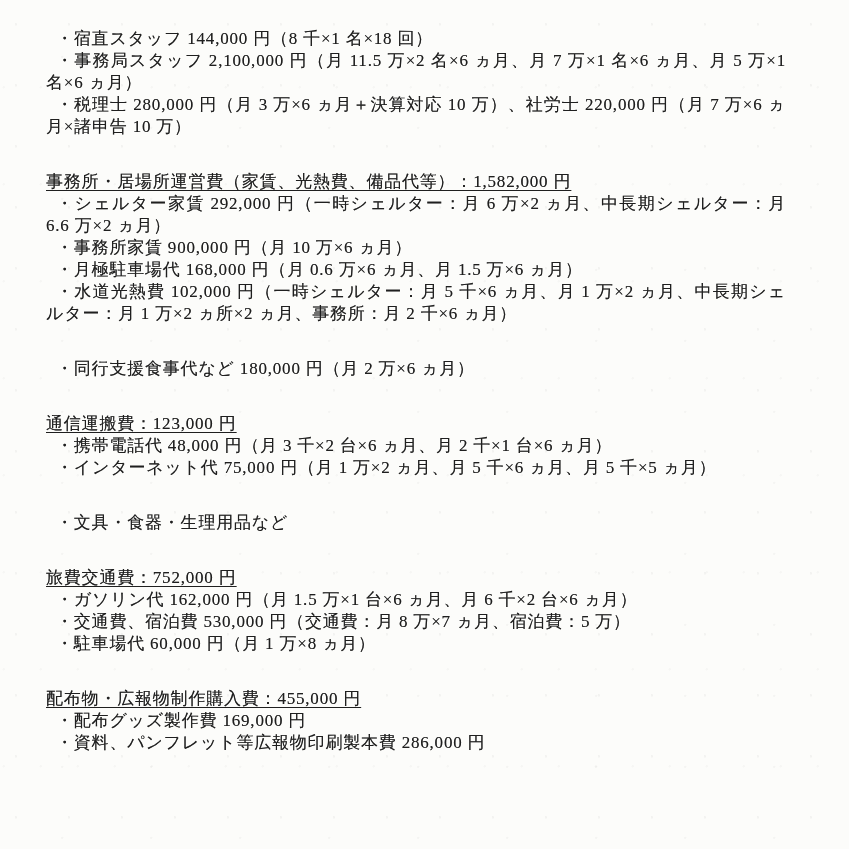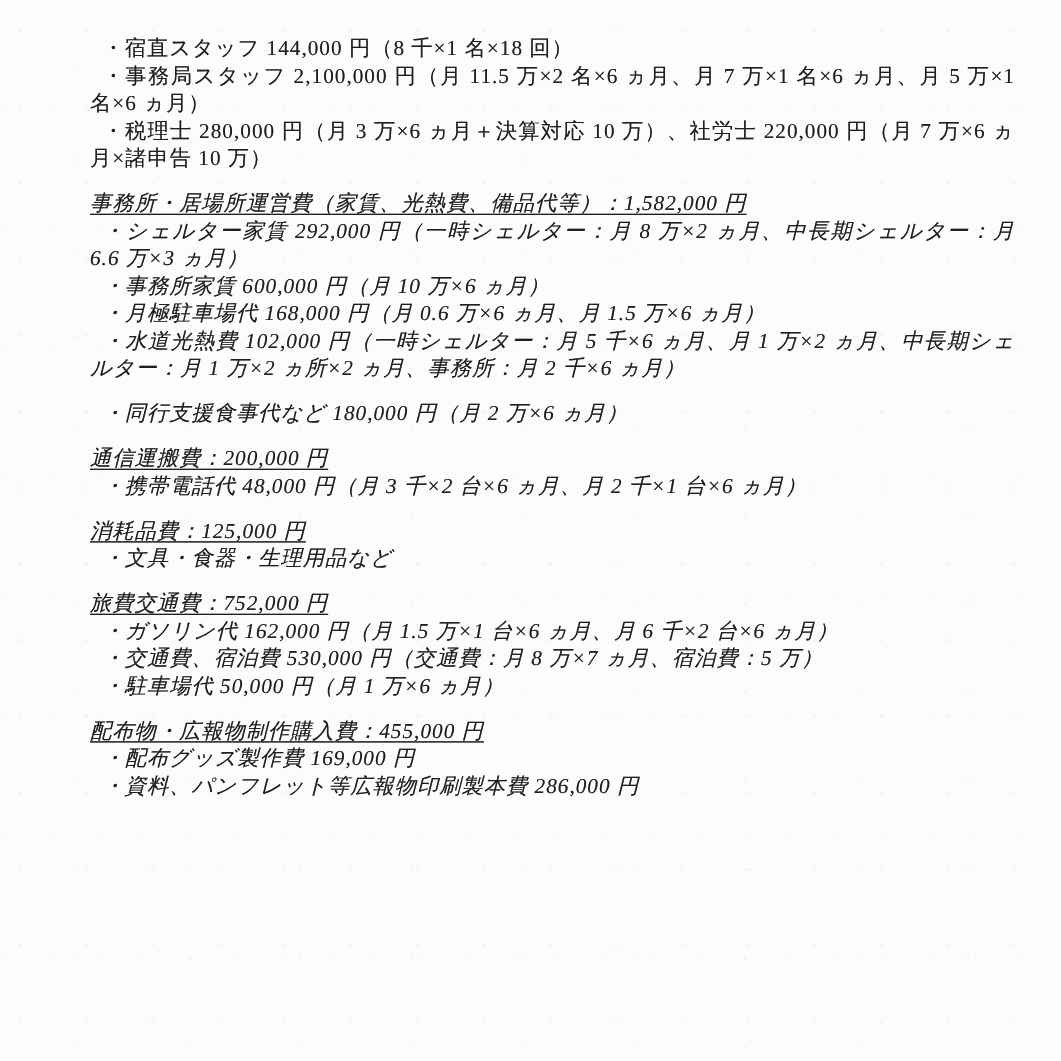--- a/index.html
+++ b/index.html
@@ -21,29 +21,28 @@
     inset: 0;
     background-image:
       radial-gradient(circle at 30% 40%, rgba(60,60,60,0.05) 1px, transparent 1.4px),
       radial-gradient(circle at 70% 80%, rgba(60,60,60,0.04) 1px, transparent 1.4px),
       radial-gradient(circle at 10% 90%, rgba(60,60,60,0.03) 1px, transparent 1.4px);
     background-size: 53px 61px, 89px 71px, 37px 97px;
   }
   .content {
     position: absolute;
     top: 28px;
-    left: 72px;
+    left: 46px;
     width: 740px;
   }
   .section {
     margin: 0;
   }
   .section + .section {
-    margin-top: 14px;
-    font-style: italic;
+    margin-top: 33px;
   }
   .heading {
     font-size: 17px;
     line-height: 22px;
     letter-spacing: 0.8px;
     text-decoration: underline;
     text-underline-offset: 3px;
     text-decoration-thickness: 1.2px;
     font-weight: 500;
   }
@@ -66,40 +65,40 @@
 
 <div class="content">
 
 <div class="section">
       <div class="item">・宿直スタッフ 144,000 円（8 千×1 名×18 回）</div>
       <div class="item">・事務局スタッフ 2,100,000 円（月 11.5 万×2 名×6 ヵ月、月 7 万×1 名×6 ヵ月、月 5 万×1 名×6 ヵ月）</div>
       <div class="item">・税理士 280,000 円（月 3 万×6 ヵ月＋決算対応 10 万）、社労士 220,000 円（月 7 万×6 ヵ月×諸申告 10 万）</div>
     </div>
     <div class="section">
       <div class="heading">事務所・居場所運営費（家賃、光熱費、備品代等）：1,582,000 円</div>
-      <div class="item">・シェルター家賃 292,000 円（一時シェルター：月 8 万×2 ヵ月、中長期シェルター：月 6.6 万×3 ヵ月）</div>
-      <div class="item">・事務所家賃 600,000 円（月 10 万×6 ヵ月）</div>
+      <div class="item">・シェルター家賃 292,000 円（一時シェルター：月 6 万×2 ヵ月、中長期シェルター：月 6.6 万×2 ヵ月）</div>
+      <div class="item">・事務所家賃 900,000 円（月 10 万×6 ヵ月）</div>
       <div class="item">・月極駐車場代 168,000 円（月 0.6 万×6 ヵ月、月 1.5 万×6 ヵ月）</div>
       <div class="item">・水道光熱費 102,000 円（一時シェルター：月 5 千×6 ヵ月、月 1 万×2 ヵ月、中長期シェルター：月 1 万×2 ヵ所×2 ヵ月、事務所：月 2 千×6 ヵ月）</div>
     </div>
     <div class="section">
       <div class="item">・同行支援食事代など 180,000 円（月 2 万×6 ヵ月）</div>
     </div>
     <div class="section">
-      <div class="heading">通信運搬費：200,000 円</div>
+      <div class="heading">通信運搬費：123,000 円</div>
       <div class="item">・携帯電話代 48,000 円（月 3 千×2 台×6 ヵ月、月 2 千×1 台×6 ヵ月）</div>
+      <div class="item">・インターネット代 75,000 円（月 1 万×2 ヵ月、月 5 千×6 ヵ月、月 5 千×5 ヵ月）</div>
     </div>
     <div class="section">
-      <div class="heading">消耗品費：125,000 円</div>
       <div class="item">・文具・食器・生理用品など</div>
     </div>
     <div class="section">
       <div class="heading">旅費交通費：752,000 円</div>
       <div class="item">・ガソリン代 162,000 円（月 1.5 万×1 台×6 ヵ月、月 6 千×2 台×6 ヵ月）</div>
       <div class="item">・交通費、宿泊費 530,000 円（交通費：月 8 万×7 ヵ月、宿泊費：5 万）</div>
-      <div class="item">・駐車場代 50,000 円（月 1 万×6 ヵ月）</div>
+      <div class="item">・駐車場代 60,000 円（月 1 万×8 ヵ月）</div>
     </div>
     <div class="section">
       <div class="heading">配布物・広報物制作購入費：455,000 円</div>
       <div class="item">・配布グッズ製作費 169,000 円</div>
       <div class="item">・資料、パンフレット等広報物印刷製本費 286,000 円</div>
     </div>
   </div>
 
 </body></html>

